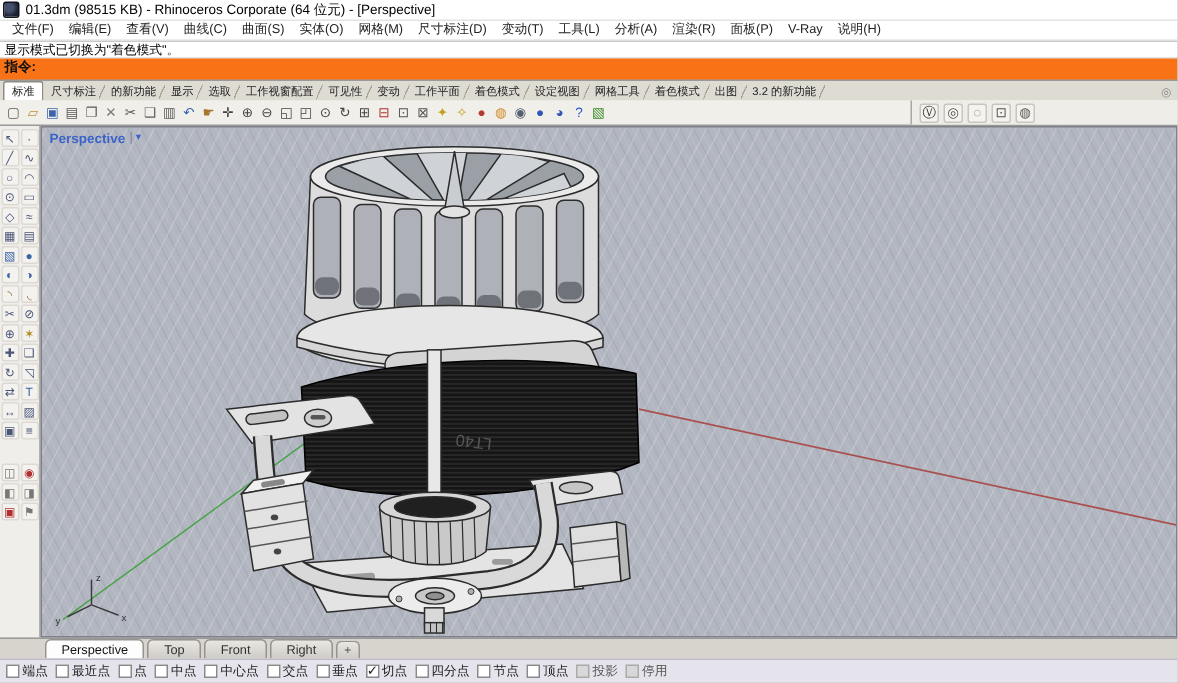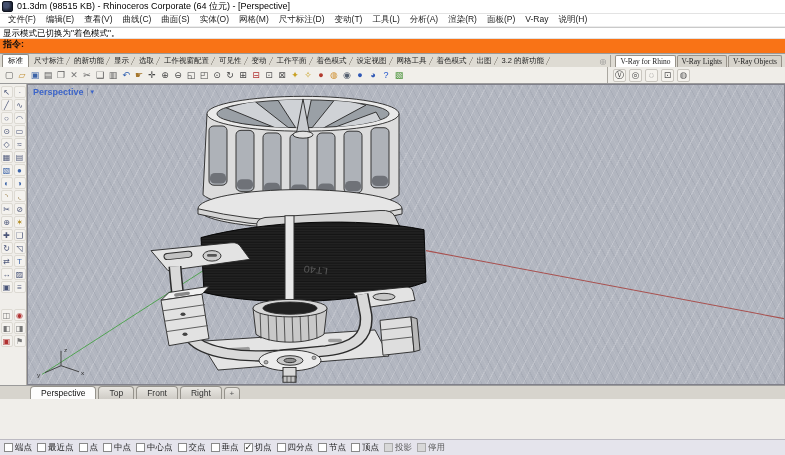--- a/index.html
+++ b/index.html
@@ -61,21 +61,21 @@
   .axis-y { stroke:var(--axis-y,#4aa24a); stroke-width:1; }
 
   
   .vp-tabs-row { height:14px; background:#d7d4cd; border-top:1px solid #9a9a9a; display:flex; align-items:flex-end; padding-left:30px; font-size:8.5px; }
   .vp-tabs { display:flex; align-items:flex-end; }
   .vptab { padding:1px 10px; background:linear-gradient(#e9e7e2,#cfccc6); border:1px solid #96938c; border-bottom:none; border-radius:4px 4px 0 0; margin-right:2px; color:#333; }
   .vptab.active { background:#fdfdfd; color:#111; }
   .vptab-add { width:16px; text-align:center; background:linear-gradient(#e9e7e2,#cfccc6); border:1px solid #96938c; border-bottom:none; border-radius:4px 4px 0 0; font-size:8px; color:#555; line-height:11px; }
 
   
-  .osnap-row { height:16px; background:#e5e4ec; border-top:1px solid #bcbac2; display:flex; align-items:center; gap:5px; padding-left:4px; font-size:8.5px; color:#1c1c1c;margin-top:40px; }
+  .osnap-row { height:16px; background:#e5e4ec; border-top:1px solid #bcbac2; display:flex; align-items:center; gap:5px; padding-left:4px; font-size:8.5px; color:#1c1c1c; }
   .osnap { display:flex; align-items:center; gap:2px; cursor:default; }
   .cb { width:9px; height:9px; background:#fff; border:1px solid #8a8a8a; position:relative; flex:0 0 auto; }
   .osnap.checked .cb::after { content:"✓"; position:absolute; top:-2px; left:0px; font-size:9px; color:#222; }
   .osnap.disabled .cb { background:#d8d8d8; border-color:#ababab; }
   .osnap.disabled { color:#555; }
 </style>
 </head>
 <body>
 
 <div class="app">
@@ -122,26 +122,20 @@
         <span class="rtab">变动</span>
         <span class="rtab">工作平面</span>
         <span class="rtab">着色模式</span>
         <span class="rtab">设定视图</span>
         <span class="rtab">网格工具</span>
         <span class="rtab">着色模式</span>
         <span class="rtab">出图</span>
         <span class="rtab">3.2 的新功能</span>
       </div>
     <span class="tab-gap-icon">◎</span>
-    <div class="vray-tabs">
-
-    <span class="vtab active">V-Ray for Rhino</span>
-        <span class="vtab">V-Ray Lights</span>
-        <span class="vtab">V-Ray Objects</span>
-      </div>
   </div>
 
   <div class="toolrow">
     <div class="tool-icons">
 
     <span class="ticon" style="color: rgb(90, 90, 90);">▢</span>
         <span class="ticon" style="color: rgb(194, 145, 54);">▱</span>
         <span class="ticon" style="color: rgb(60, 100, 168);">▣</span>
         <span class="ticon" style="color: rgb(90, 90, 90);">▤</span>
         <span class="ticon" style="color: rgb(90, 90, 90);">❐</span>

